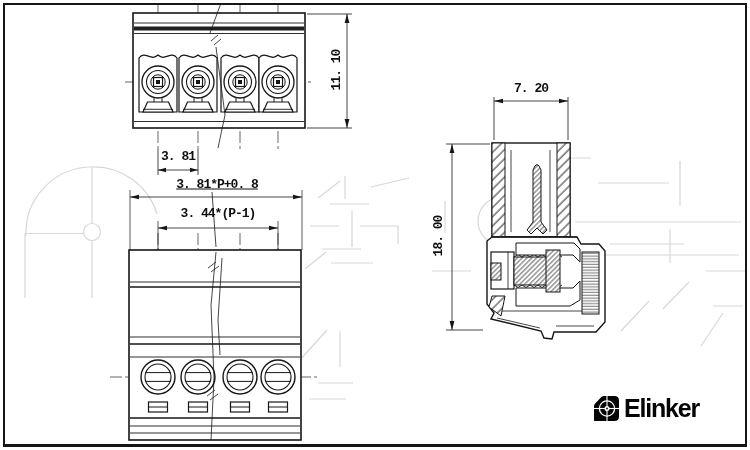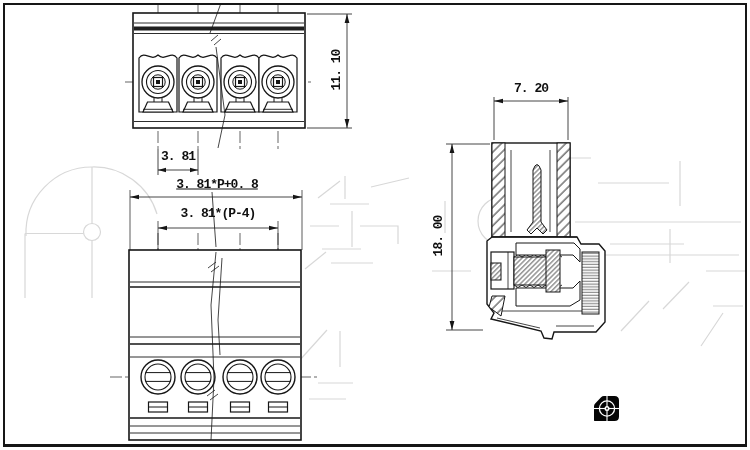--- a/index.html
+++ b/index.html
@@ -217,30 +217,31 @@
       <path d="M516,288 L573,288 L580,281 L580,300 L570,306 L516,306 Z" fill="#ffffff" stroke="#161616" stroke-width="1"></path>
       <rect x="546" y="250" width="14" height="42" fill="url(#hB)" stroke="#161616" stroke-width="1"></rect>
       <rect x="582" y="252" width="17" height="62" fill="url(#hC)" stroke="#161616" stroke-width="1"></rect>
       <path d="M492,296 L505,296 L501,316 L489,307 Z" fill="url(#hA)" stroke="#161616" stroke-width="1"></path>
       <path d="M497,318 L540,328 M556,326 L594,326" stroke="#161616" stroke-width="0.8" fill="none"></path>
     </g>
   </svg>
 
   <div class="dim" style="left:178px;top:156px;">3. 81</div>
   <div class="dim" style="left:217px;top:184px;text-decoration:underline;">3. 81*P+0. 8</div>
-  <div class="dim" style="left:218px;top:213px;">3. 81*(P-4)</div>
+  <div class="dim" style="left:218px;top:213px;">3. 44*(P-1)</div>
   <div class="dim rot" style="left:336px;top:70px;">11. 10</div>
   <div class="dim" style="left:531px;top:88px;">7. 20</div>
   <div class="dim rot" style="left:438px;top:236px;">18. 00</div>
 
   <div class="brand">
     <svg width="27" height="27" viewBox="0 0 27 27">
       <path d="M1,25.5 L1,11.5 Q1,9.8 2.2,8.6 L8.1,2.2 Q9.3,1 11,1 L21.5,1 Q26,1 26,5.5 L26,21.5 Q26,26 21.5,26 L1.5,26 Z" fill="#050505"></path>
       <circle cx="14" cy="13.5" r="7.6" fill="none" stroke="#ffffff" stroke-width="1.3"></circle>
       <line x1="14" y1="1" x2="14" y2="26" stroke="#ffffff" stroke-width="1.1"></line>
       <line x1="1" y1="13.5" x2="26" y2="13.5" stroke="#ffffff" stroke-width="1.1"></line>
       <circle cx="14" cy="13.5" r="2.5" fill="#ffffff"></circle>
       <circle cx="14" cy="13.5" r="0.9" fill="#050505"></circle>
     </svg>
+    <span class="brand-text">Elinker</span>
   </div>
 
   <div class="frame"></div>
 </div>
 
 </body></html>

